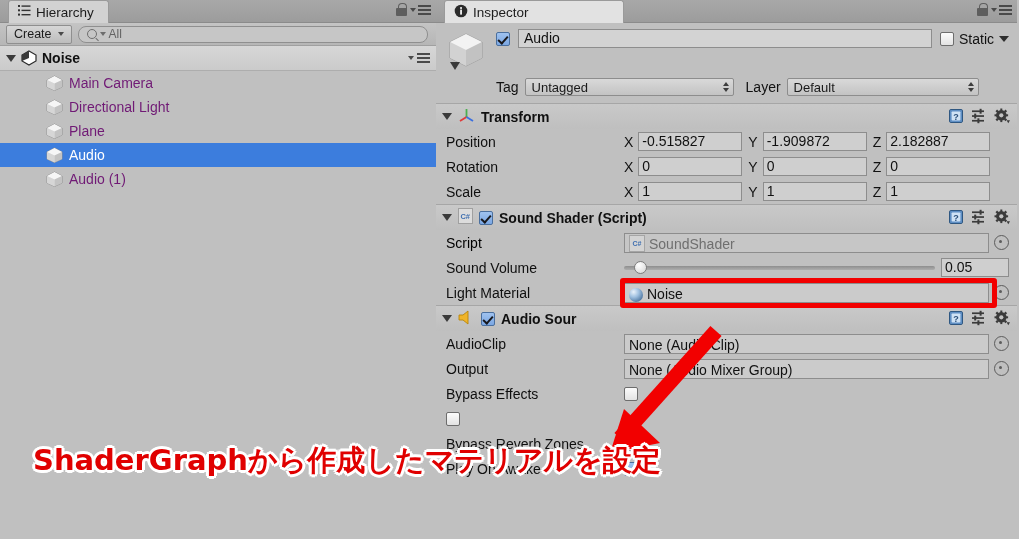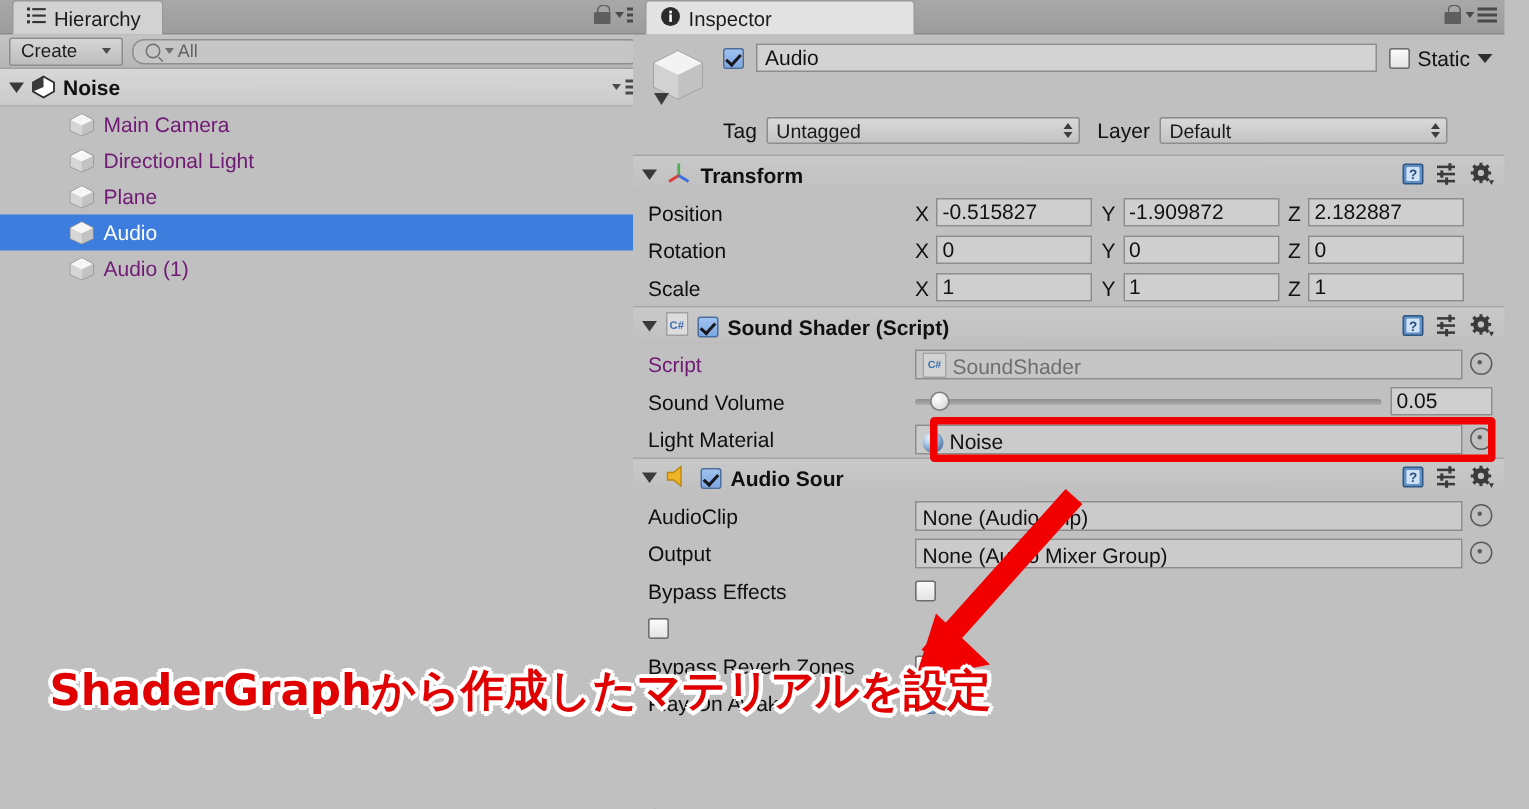--- a/index.html
+++ b/index.html
@@ -51,21 +51,21 @@
   
   #hierarchy{left:0;top:0;width:437px;height:539px;border-right:1px solid #8b8b8b;}
   #hierarchy .tab{background:#d2d2d2;}
   .h-toolbar{
     height:22px;display:flex;align-items:center;gap:6px;
     padding:0 8px 0 6px;
     background:linear-gradient(#c4c4c4,#b6b6b6);
     border-bottom:1px solid #a0a0a0;
   }
   .createbtn{
-    height:17px;display:flex;align-items:center;gap:16px;
+    height:17px;display:flex;align-items:center;gap:6px;
     padding:0 7px;
     background:linear-gradient(#d6d6d6,#bdbdbd);
     border:1px solid #8f8f8f;border-radius:2px;
     font-size:12.5px;color:#1c1c1c;
   }
   .searchbox{
     flex:1;height:15px;display:flex;align-items:center;gap:3px;
     padding:0 8px;
     background:#c6c6c6;border:1px solid #8f8f8f;border-radius:8px;
     font-size:12px;color:#636363;
@@ -87,21 +87,21 @@
   .tri{width:0;height:0;border-left:5px solid transparent;border-right:5px solid transparent;border-top:7px solid #3a3a3a;flex:none;}
   .unity-logo{width:16px;height:16px;flex:none;}
   .go-row{
     height:24px;display:flex;align-items:center;gap:6px;
     padding-left:46px;font-size:14px;color:#701a75;
   }
   .go-row.sel{background:#3c7ddd;color:#fff;}
   .cube{width:17px;height:16px;flex:none;}
 
   
-  #inspector{left:422px;top:0;width:581px;height:539px;}
+  #inspector{left:436px;top:0;width:581px;height:539px;}
   #inspector .tab{background:#e2e2e2;width:155px;padding-left:9px;}
   .insp-body{background:#c0c0c0;}
 
   .obj-header{padding:6px 8px 5px 8px;display:flex;gap:8px;}
   .prefab-ico{
     width:44px;height:44px;flex:none;position:relative;
   }
   .chk{
     width:14px;height:14px;box-sizing:border-box;
     background:linear-gradient(#fbfbfb,#e3e3e3);
@@ -142,21 +142,21 @@
     position:relative;
   }
   .comp-head .ctitle{font-weight:bold;font-size:14px;color:#101010;}
   .comp-icons{position:absolute;right:7px;top:4px;display:flex;align-items:center;gap:7px;}
   .ico-help{width:16px;height:16px;}
   .ico-preset{width:16px;height:16px;}
   .ico-gear{width:16px;height:16px;}
 
   .row{height:25px;display:flex;align-items:center;padding:0 8px 0 10px;}
   .row .lbl{width:178px;flex:none;font-size:14px;color:#0f0f0f;}
-  .row .lbl.dim{color:#701a75;}
+  .row .lbl.dim{color:#000000;}
   .axis{font-size:14px;margin:0 5px 0 0;}
   .numfield{
     height:19px;box-sizing:border-box;background:#cfcfcf;border:1px solid #8d8d8d;
     padding:0 3px;font-size:14px;line-height:17px;color:#111;overflow:hidden;white-space:nowrap;
   }
   .objfield{
     flex:1;height:20px;box-sizing:border-box;
     background:#cbcbcb;border:1px solid #8d8d8d;
     display:flex;align-items:flex-end;gap:4px;padding:0 4px;
     font-size:14px;color:#111;

